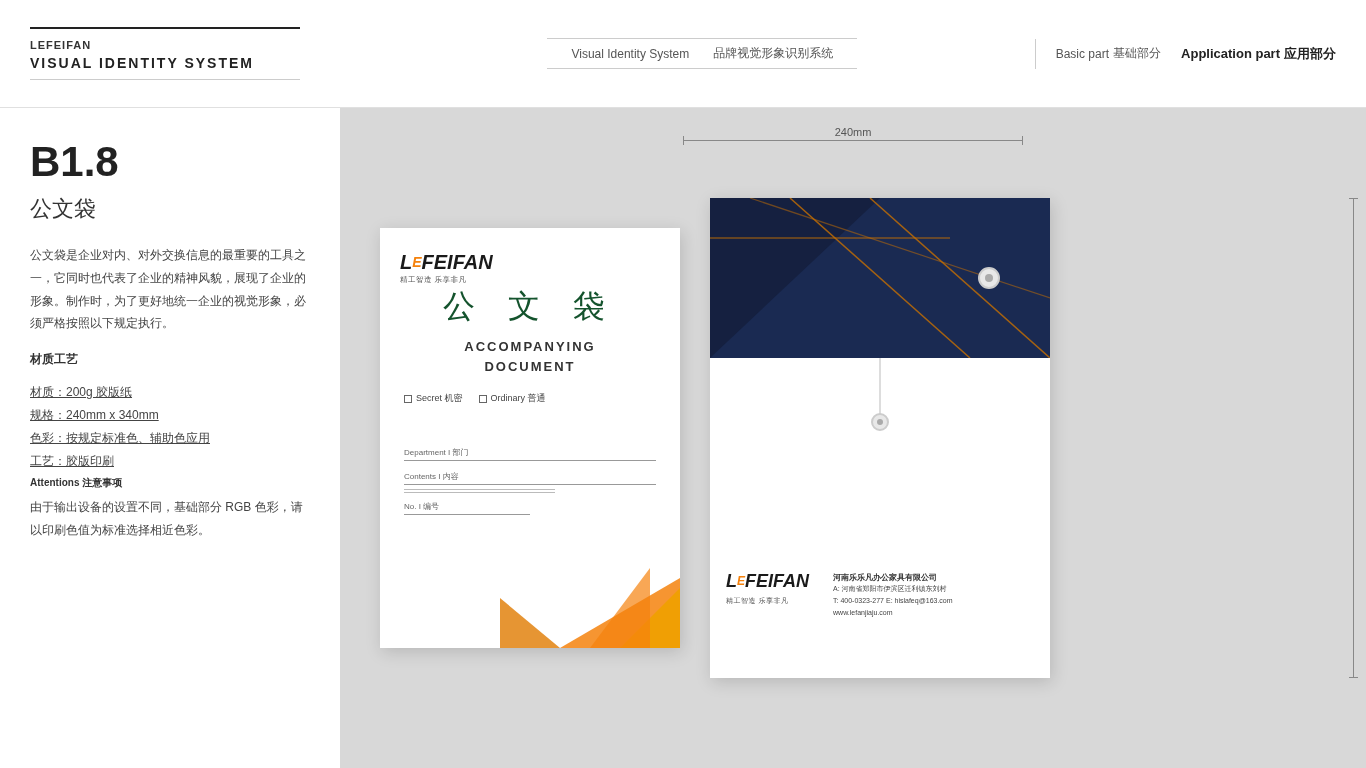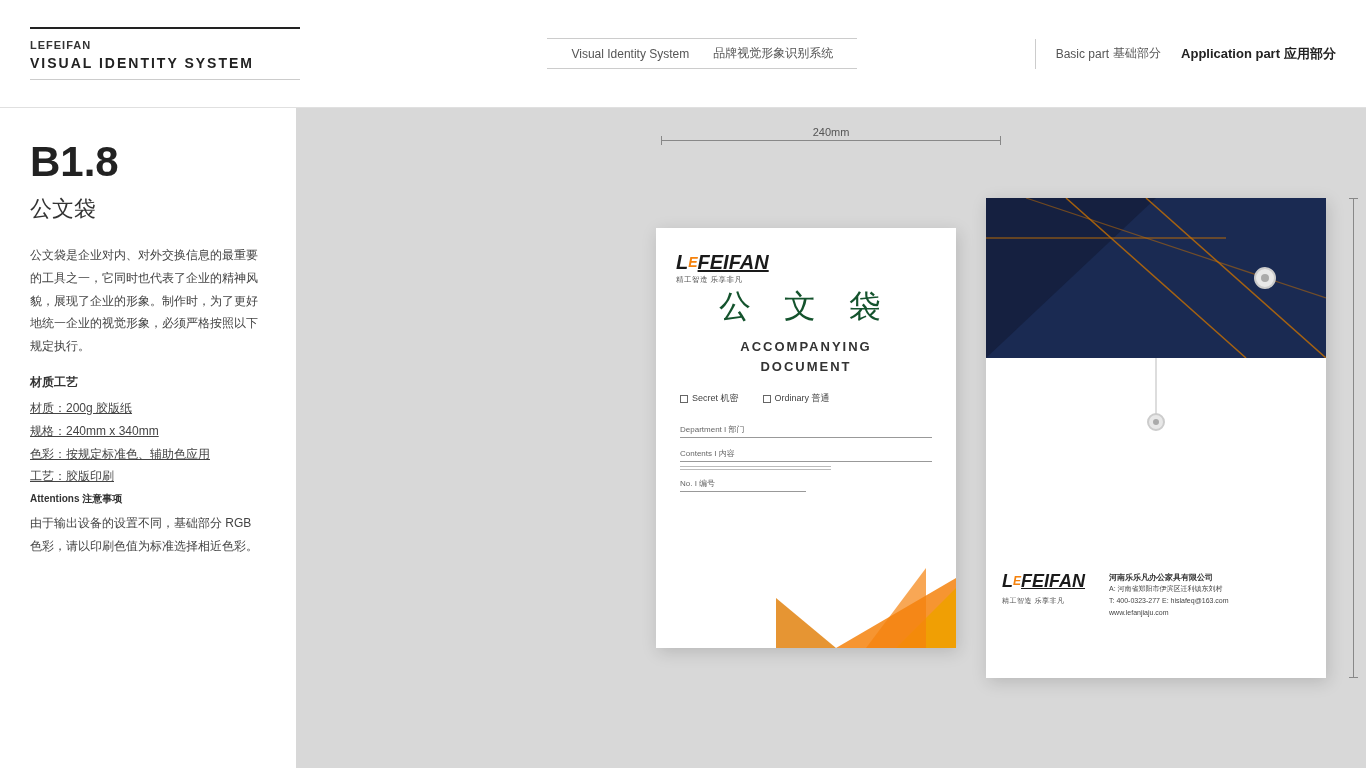--- a/index.html
+++ b/index.html
@@ -96,21 +96,21 @@
 
     
     .main {
       position: absolute;
       top: 108px; left: 0; right: 0; bottom: 0;
       display: flex;
     }
 
     
     .sidebar {
-      width: 296px;
+      width: 340px;
       background: #fff;
       padding: 30px 30px 34px 30px;
       flex-shrink: 0;
     }
 
     .section-code {
       font-size: 42px;
       font-weight: bold;
       color: #222;
       margin-bottom: 8px;
@@ -126,21 +126,21 @@
       font-size: 12px;
       color: #444;
       line-height: 1.9;
       margin-bottom: 16px;
     }
 
     .material-section {
       font-size: 12px;
       color: #333;
       font-weight: bold;
-      margin-bottom: 6px;
+      margin-bottom: 13px;
     }
 
     .material-item {
       font-size: 12px;
       color: #444;
       line-height: 1.9;
       text-decoration: underline;
     }
 
     .attention-title {
@@ -157,21 +157,21 @@
       line-height: 1.9;
     }
 
     
     .content-area {
       flex: 1;
       background: #d8d8d8;
       position: relative;
       display: flex;
       align-items: center;
-      justify-content: flex-end;
+      justify-content: flex-start;
       gap: 30px;
       padding: 40px;
     }
 
     
     .doc-front {
       width: 300px;
       height: 420px;
       background: #fff;
       box-shadow: 2px 4px 16px rgba(0,0,0,0.15);
@@ -196,22 +196,22 @@
       font-weight: bold;
       color: #333;
       text-align: center;
       letter-spacing: 2px;
       margin-bottom: 16px;
       line-height: 1.5;
     }
 
     .doc-checkboxes {
       display: flex;
-      gap: 24px;
-      margin-bottom: 9px;
+      gap: 16px;
+      margin-bottom: 32px;
       padding-left: 4px;
     }
 
     .doc-checkbox {
       display: flex;
       align-items: center;
       gap: 4px;
       font-size: 9px;
       color: #444;
     }
@@ -379,21 +379,20 @@
       top: -2px;
     }
 
     .feifan-text {
       font-size: 20px;
       font-weight: 900;
       color: #1a1a1a;
       font-style: italic;
       font-family: Arial, sans-serif;
       line-height: 1;
-      text-decoration: underline;
     }
 
     .tagline-text {
       font-size: 7.5px;
       color: #555;
       letter-spacing: 0.5px;
       margin-top: 3px;
     }
   </style>
 </head>

